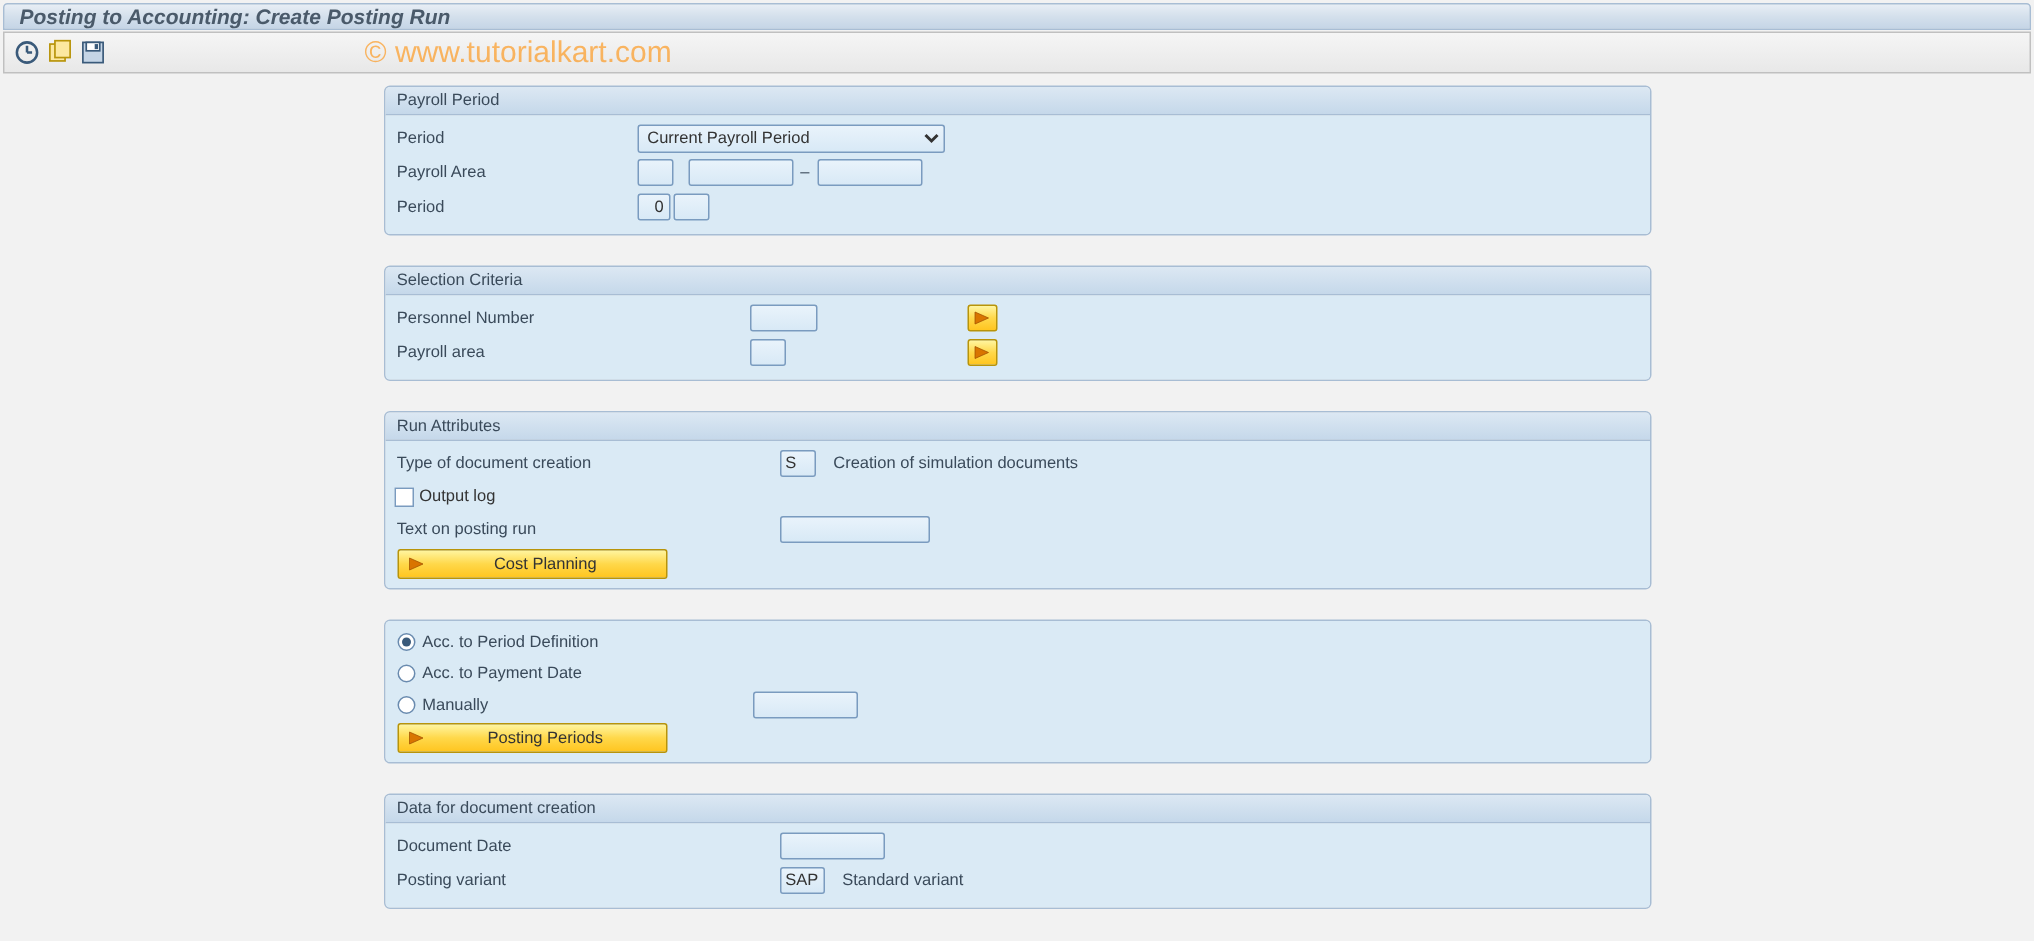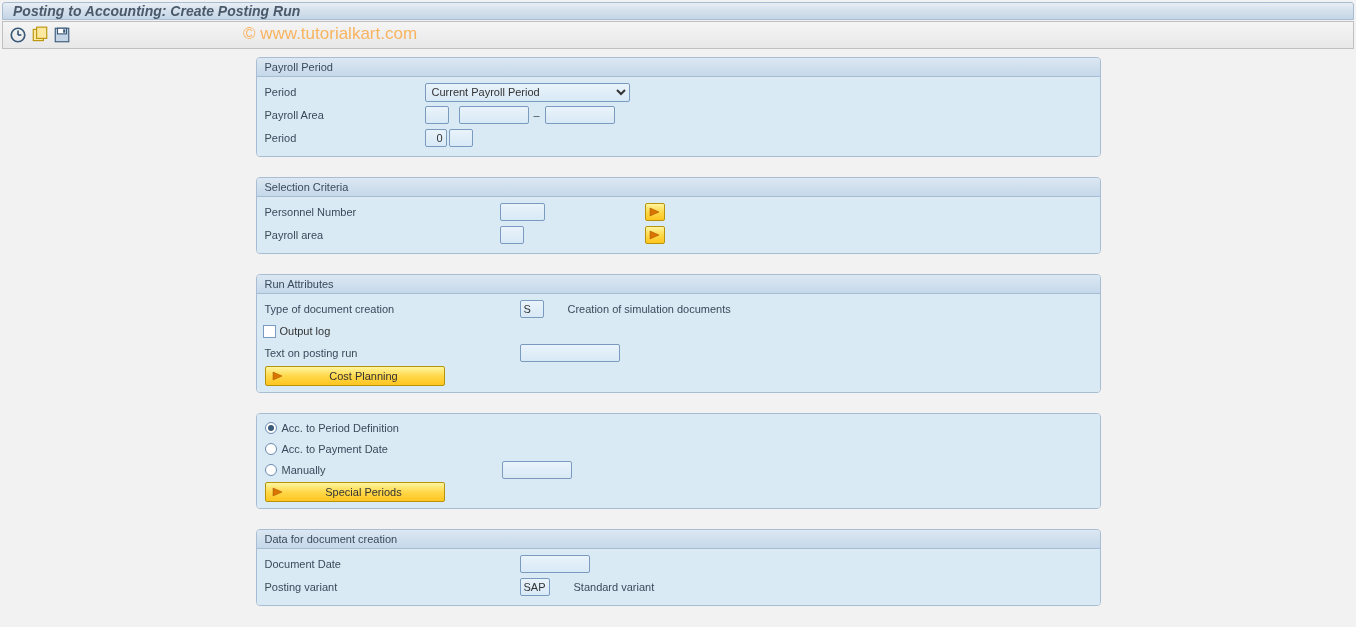--- a/index.html
+++ b/index.html
@@ -32,21 +32,21 @@
       display: flex;
       gap: 4px;
       position: relative;
       margin-bottom: 6px;
     }
     .watermark {
       position: absolute;
       left: 240px;
       top: 2px;
       color: rgba(255, 140, 0, 0.6);
-      font-size: 17px;
+      font-size: 20px;
       font-weight: normal;
       font-style: normal;
       pointer-events: none;
     }
     .tool-icon {
       width: 18px;
       height: 18px;
       display: flex;
       align-items: center;
       justify-content: center;
@@ -195,21 +195,21 @@
       cursor: pointer;
     }
     .sap-radio.checked::after {
       content: "";
       width: 6px;
       height: 6px;
       background: #3a5a7a;
       border-radius: 50%;
     }
     .static-text {
-      margin-left: 24px;
+      margin-left: 12px;
       color: #3a4a5a;
     }
     .radio-label {
       color: #3a4a5a;
       width: 220px;
     }
   </style>
 </head>
 <body>
 
@@ -331,21 +331,21 @@
         <div class="sap-radio"></div>
         <span class="radio-label">Manually</span>
         <input class="sap-input input-sm" value="" style="">
       </div>
       <div class="long-btn">
         <span class="btn-icon">
           <svg viewBox="0 0 12 10" width="12" height="10">
               <path d="M1 1 L10 5 L1 9 Z" fill="#d97500" stroke="#a05000" stroke-width="0.5"></path>
             </svg>
         </span>
-        <span class="btn-text">Special Periods</span>
+        <span class="btn-text">Posting Periods</span>
       </div>
     </div>
   </div>
 
   <div class="group">
     <div class="group-header">Data for document creation</div>
     <div class="group-body">
       <div class="row">
         <div class="label-wide">Document Date</div>
         <input class="sap-input input-sm" value="" style="">

